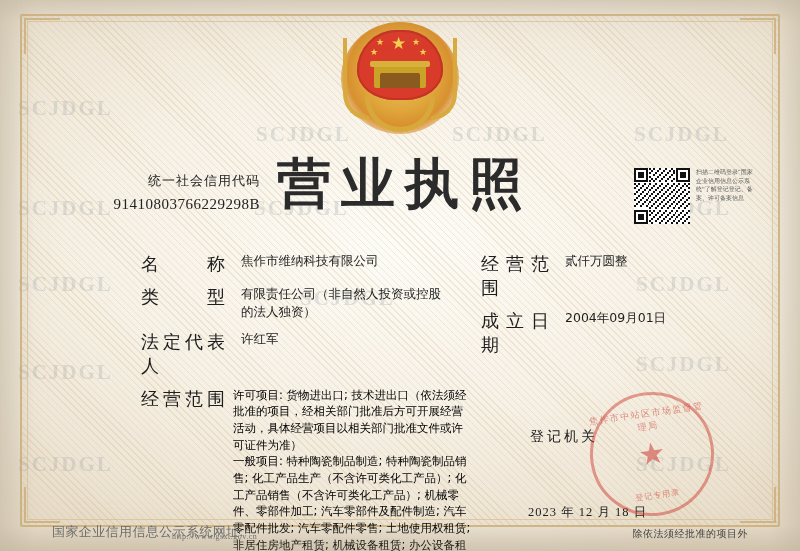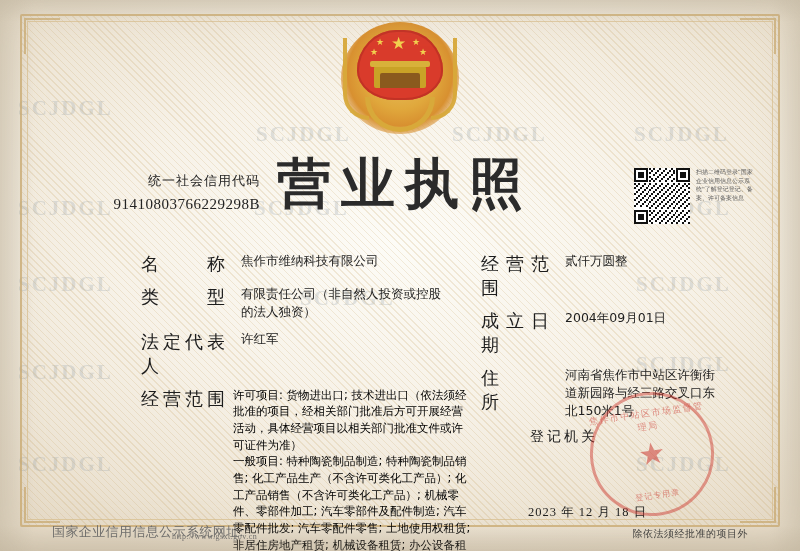--- a/index.html
+++ b/index.html
@@ -687,24 +687,20 @@
 
   <div class="col-right">
     <div class="row">
       <div class="lbl">经营范围</div>
       <div class="val">贰仟万圆整</div>
     </div>
     <div class="row">
       <div class="lbl">成立日期</div>
       <div class="val">2004年09月01日</div>
     </div>
-    <div class="row">
-      <div class="lbl">住　　所</div>
-      <div class="val" style="width:200px">河南省焦作市中站区许衡街道新园路与经三路交叉口东北150米1号</div>
-    </div>
   </div>
 
   <div class="registrar">登记机关</div>
   <div class="issue-date">2023 年 12 月 18 日</div>
   <div class="seal">
     <div class="seal-text-top">焦作市中站区市场监督管理局</div>
     <div class="seal-inner-star">★</div>
     <div class="seal-text-bottom">登记专用章</div>
   </div>
 

